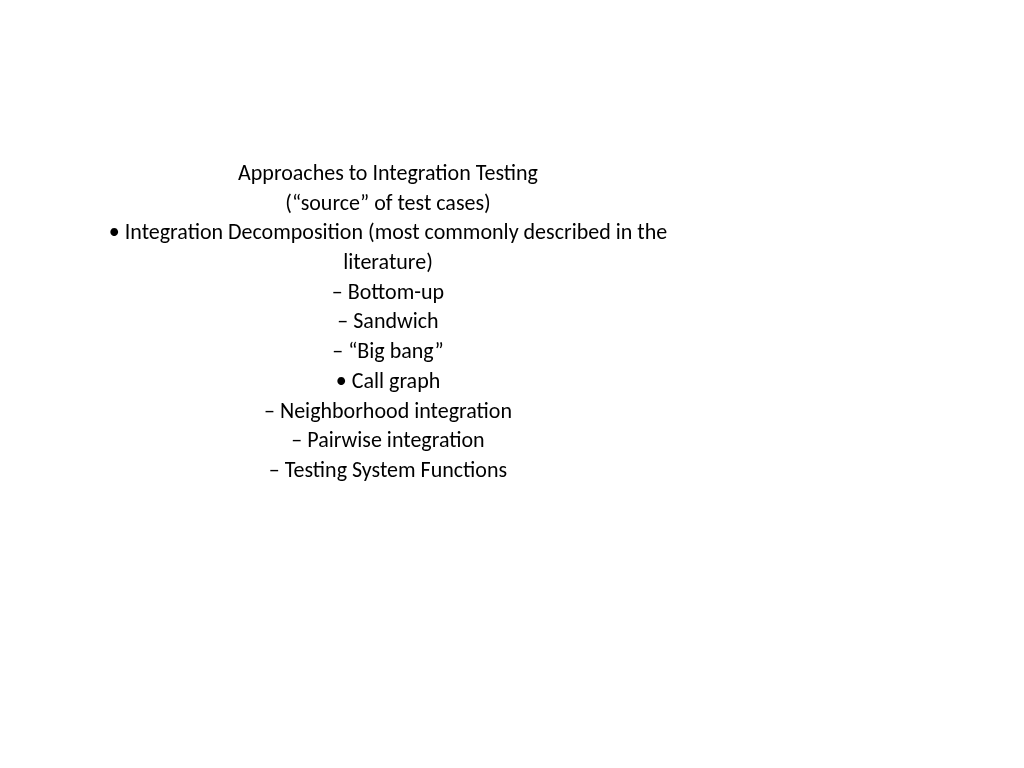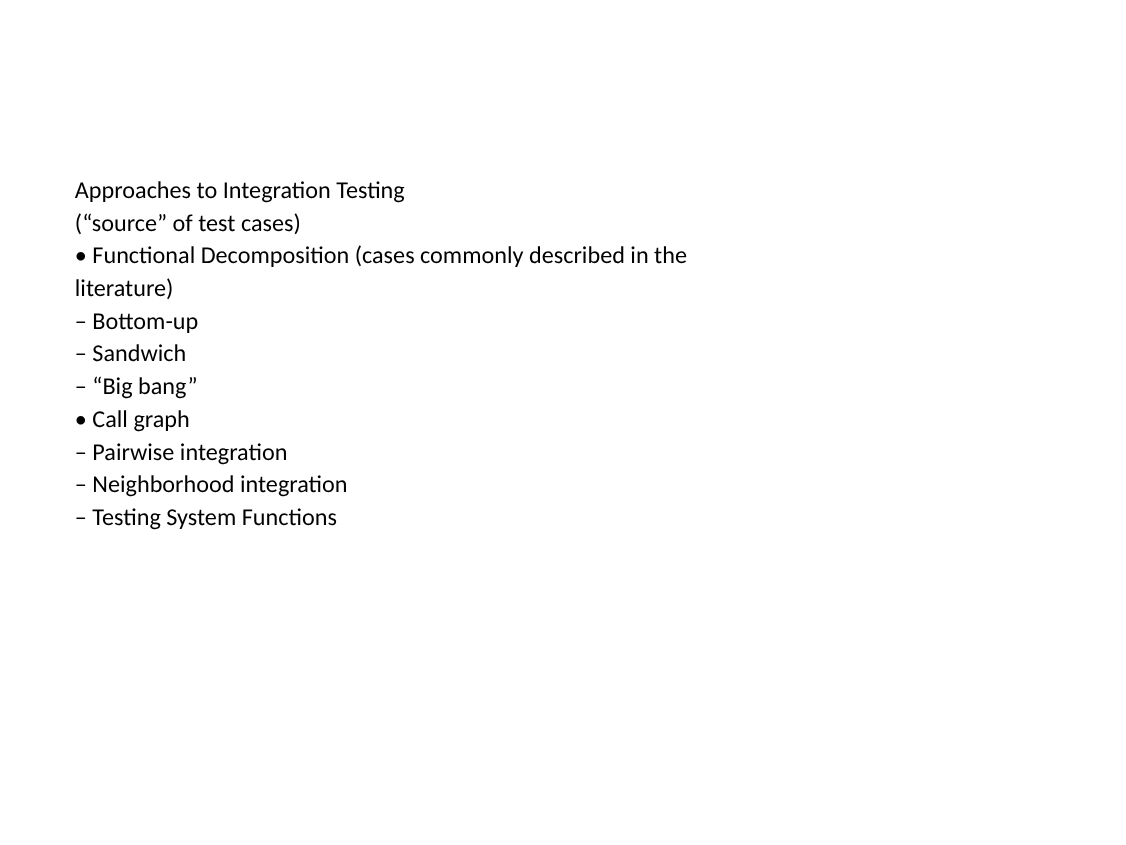--- a/index.html
+++ b/index.html
@@ -15,29 +15,30 @@
       font-size: 22px;
       color: #000000;
       padding: 158px 68px 0 68px;
       line-height: 1.35;
     }
     .slide-content {
       max-width: 640px;
     }
     .text-line {
       display: block;
+      text-align: center;
     }
   </style>
 </head>
 <body>
 
 <div class="slide-content">
   <span class="text-line">Approaches to Integration Testing</span>
   <span class="text-line">(“source” of test cases)</span>
-  <span class="text-line">• Functional Decomposition (cases commonly described in the literature)</span>
+  <span class="text-line">• Integration Decomposition (most commonly described in the literature)</span>
   <span class="text-line">– Bottom-up</span>
   <span class="text-line">– Sandwich</span>
   <span class="text-line">– “Big bang”</span>
   <span class="text-line">• Call graph</span>
+  <span class="text-line">– Neighborhood integration</span>
   <span class="text-line">– Pairwise integration</span>
-  <span class="text-line">– Neighborhood integration</span>
   <span class="text-line">– Testing System Functions</span>
 </div>
 
 </body></html>

